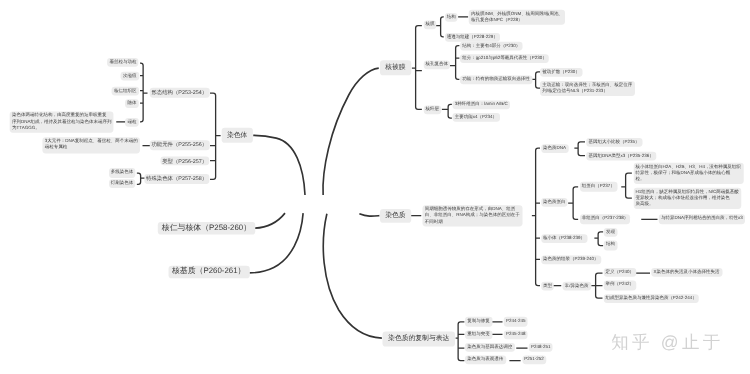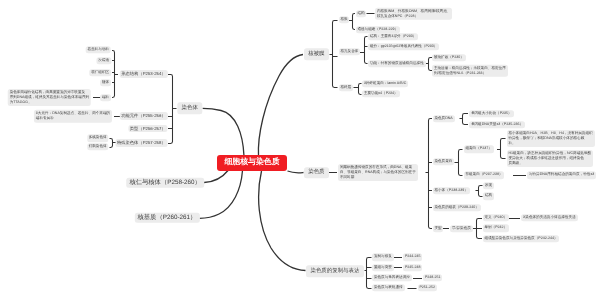--- a/index.html
+++ b/index.html
@@ -57,21 +57,20 @@
     <path class="brk" d="M93.0 97.5 H109.0"></path>
     <path class="brk" d="M114.0 116.5 H130.0"></path>
     <path class="brk" d="M116.5 142.5 H112.5 M112.5 140.4 V145.6 M112.5 140.4 Q112.5 138.5 110.6 138.5 H109.5 M112.5 145.6 Q112.5 147.5 110.6 147.5 H109.5"></path>
     <path class="thick" d="M258.5 156 C257.5 136 264 104 279 76 C286 63 295 55.5 303 54.5"></path>
     <path class="thick" d="M244 156 C243 134 236 114 221 110.5 C213 108.5 207 108.3 202.6 108.3"></path>
     <path class="thick" d="M261.5 171 C256 195 258 226 271 248 C281 264 293 270 305.5 270.5"></path>
     <path class="thick" d="M287.5 171 C294 173.5 298 173 303.5 172.5"></path>
     <path class="thick" d="M228 170.5 C222 178 215 182 204 182.5"></path>
     <path class="thick" d="M242.5 170.5 C241 190 233 207 219 214 C212 217.5 205 218.3 199.5 218.3"></path>
   </svg>
-  <div class="center">细胞核与染色质</div>
   <div class="nd l1" style="left:303.5px;top:54px">核被膜</div>
   <div class="nd l3" style="left:338.5px;top:20px">核膜</div>
   <div class="nd l3" style="left:355.5px;top:13.5px">结构</div>
   <div class="nd l3" style="left:375px;top:13.5px">内核膜INM、外核膜ONM、核周间隙/核周池、
 核孔复合体NPC（P228）</div>
   <div class="nd l3" style="left:355.5px;top:29.5px">通透与组建（P228-229）</div>
   <div class="nd l3" style="left:338.5px;top:52px">核孔复合体</div>
   <div class="nd l3" style="left:368px;top:37px">结构：主要有4部分（P230）</div>
   <div class="nd l3" style="left:368px;top:47px">组分：gp210与p62等最具代表性（P230）</div>
   <div class="nd l3" style="left:368px;top:63.5px">功能：特有的物质运输双向选择性</div>
@@ -129,13 +128,14 @@
   <div class="nd l2 ra" style="left:204px;top:182.5px">核仁与核体（P258-260）</div>
   <div class="nd l2 ra" style="left:199.5px;top:217.5px">核基质（P260-261）</div>
   <div class="nd l3" style="left:372px;top:257.3px">复制与修复</div>
   <div class="nd l3" style="left:403px;top:257.3px">P244-245</div>
   <div class="nd l3" style="left:372px;top:267.8px">重组与突变</div>
   <div class="nd l3" style="left:403px;top:267.8px">P245-248</div>
   <div class="nd l3" style="left:372px;top:278.1px">染色质与基因表达调控</div>
   <div class="nd l3" style="left:423px;top:278.1px">P248-251</div>
   <div class="nd l3" style="left:372px;top:288px">染色质与表观遗传</div>
   <div class="nd l3" style="left:417.5px;top:288px">P251-252</div>
+  <div class="wm">知乎 @止于</div>
 </div>
 
 </body></html>

